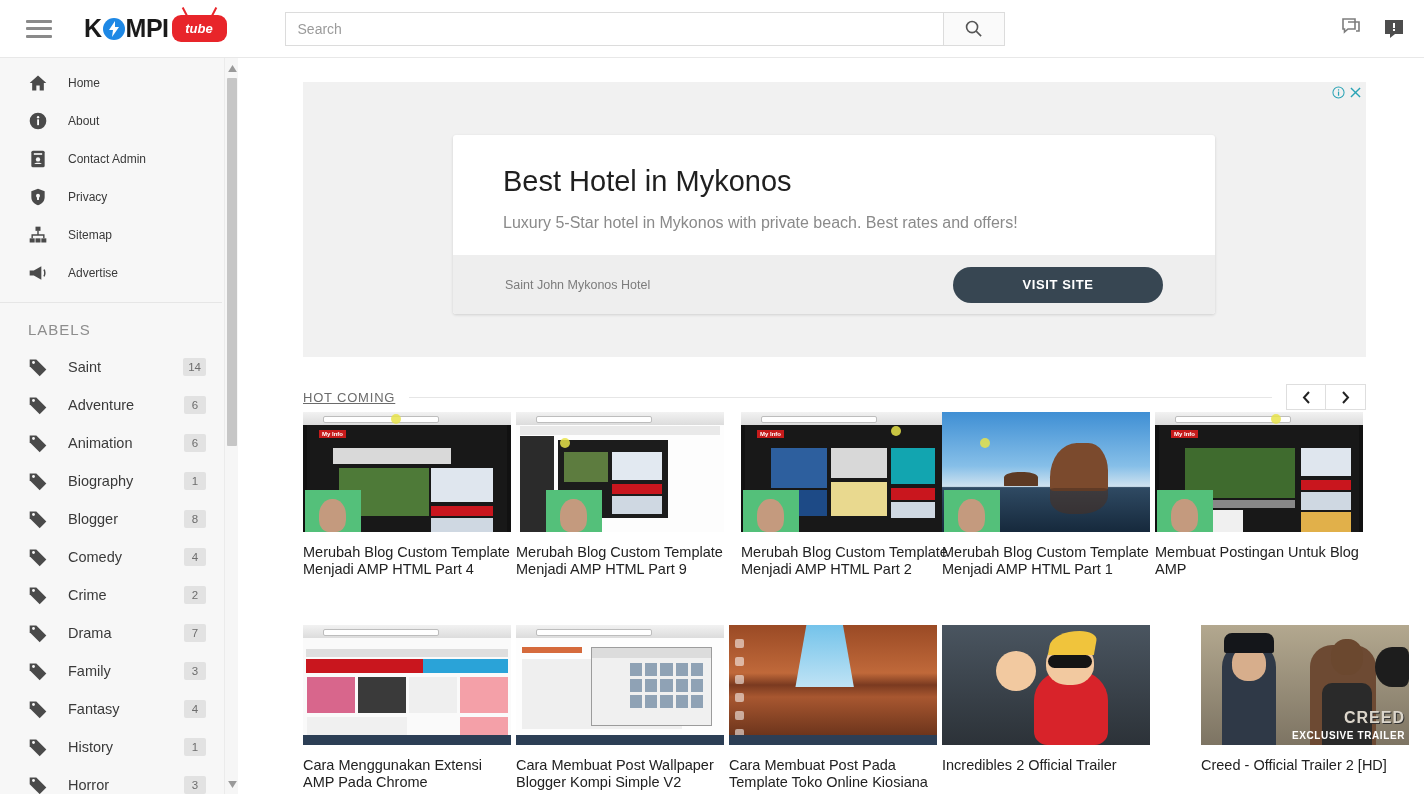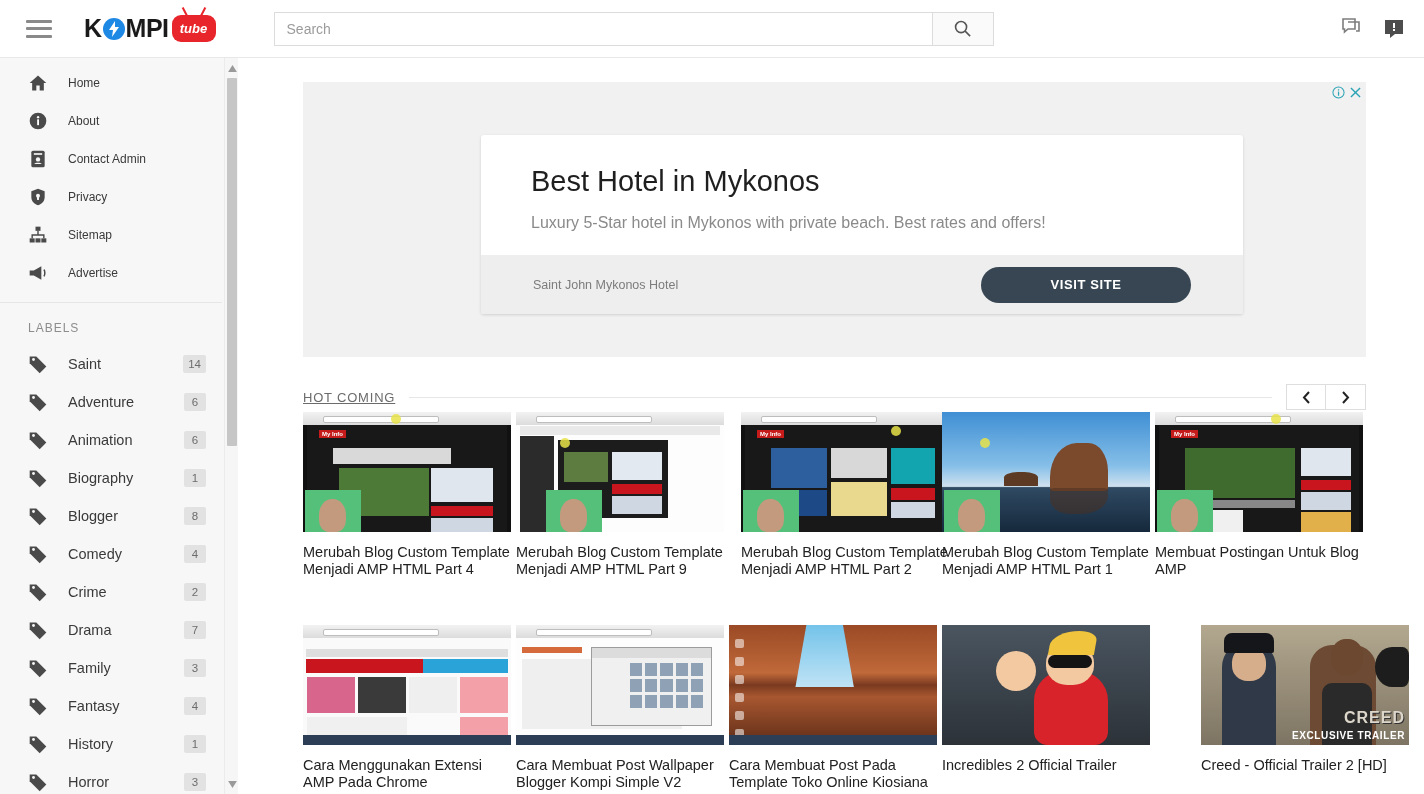--- a/index.html
+++ b/index.html
@@ -27,21 +27,21 @@
     font-size: 25px; font-weight: bold; color: #1a1a1a; letter-spacing: -0.5px;
     display: flex; align-items: center;
   }
   .logo-o {
     position: relative; width: 22px; height: 22px; border-radius: 50%;
     background: #1e88e5; display: inline-flex; align-items: center; justify-content: center;
     margin: 0 1px;
   }
   .logo-o svg { width: 12px; height: 16px; }
   .logo-tube {
-    position: relative; margin-left: 3px; width: 44px; height: 27px;
+    position: relative; margin-left: 3px; width: 55px; height: 27px;
     background: #e8252a; border-radius: 9px;
     display: flex; align-items: center; justify-content: center;
     color: #fff; font-size: 13px; font-weight: bold; font-style: italic;
   }
   .logo-tube::before, .logo-tube::after {
     content: ""; position: absolute; top: -8px; width: 2px; height: 10px; background: #e8252a;
   }
   .logo-tube::before { left: 12px; transform: rotate(-28deg); }
   .logo-tube::after  { right: 12px; transform: rotate(28deg); }
 
@@ -68,21 +68,21 @@
   }
   .sidebar-inner { width: 222px; padding-top: 6px; }
   .nav-item {
     display: flex; align-items: center; height: 38px; padding-left: 28px; cursor: pointer;
   }
   .nav-ico { width: 26px; display: flex; align-items: center; justify-content: flex-start; }
   .nav-label { margin-left: 14px; font-size: 12px; color: #3a3a3a; }
 
   .nav-sep { height: 1px; background: #e6e6e6; margin: 10px 0 0 0; }
   .labels-head {
-    font-size: 12px; color: #8d8d8d; letter-spacing: 1px;
+    font-size: 15px; color: #8d8d8d; letter-spacing: 1px;
     padding: 18px 0 10px 28px;
   }
   .label-item {
     display: flex; align-items: center; height: 38px; padding-left: 28px;
     padding-right: 16px; cursor: pointer;
   }
   .label-name { margin-left: 14px; font-size: 14.5px; color: #3a3a3a; flex: 1; }
   .label-count {
     background: #e2e2e2; color: #6d6d6d; font-size: 11.5px;
     min-width: 22px; height: 18px; border-radius: 2px;
@@ -116,21 +116,20 @@
     background: #f1f1f1;
   }
   .ad-corner {
     position: absolute; top: 4px; right: 5px; display: flex; align-items: center; gap: 5px;
   }
   .ad-corner span { cursor: pointer; display: flex; }
   .ad-card {
     position: absolute; top: 53px; left: 150px; width: 762px; height: 179px;
     background: #fff; border-radius: 3px; box-shadow: 0 1px 3px rgba(0,0,0,.14);
     overflow: hidden;
-    margin-left: 28px;
   }
   .ad-body { padding: 30px 50px 0 50px; }
   .ad-title { font-size: 29px; color: #1f1f1f; font-weight: normal; }
   .ad-desc { font-size: 16px; color: #8a8a8a; margin-top: 16px; }
   .ad-foot {
     position: absolute; bottom: 0; left: 0; width: 100%; height: 59px;
     background: #eeeeee; display: flex; align-items: center;
     justify-content: space-between; padding: 0 52px;
   }
   .ad-brand { font-size: 12.5px; color: #7c7c7c; }

